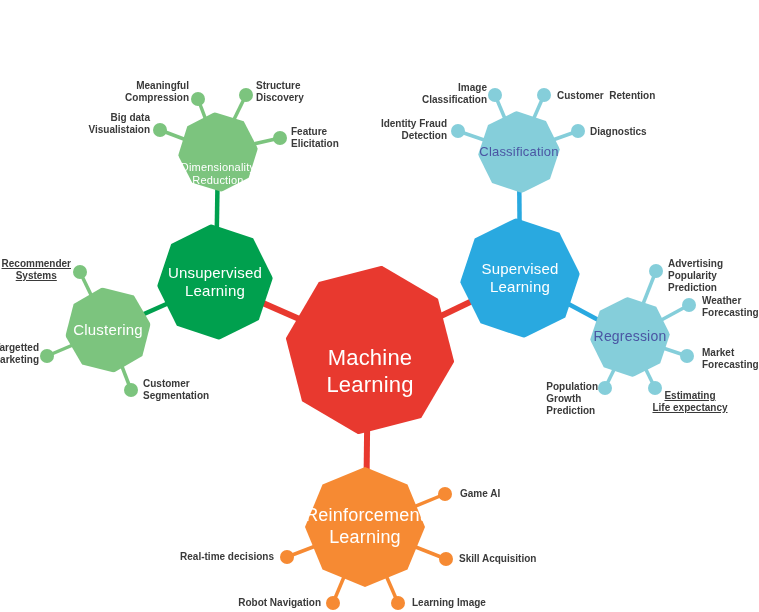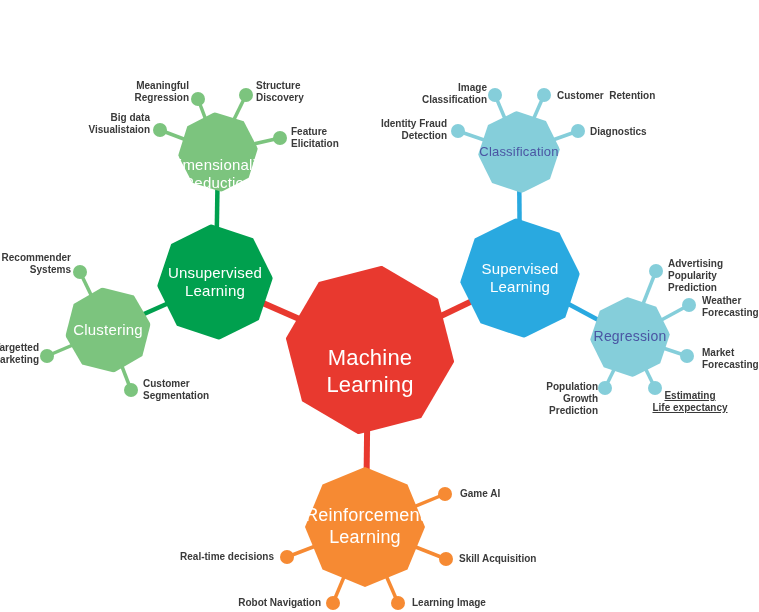--- a/index.html
+++ b/index.html
@@ -108,49 +108,49 @@
   </div>
 
   <div class="node" style="left:305px;top:467px;width:120px;height:120px;">
     <span class="oct" style="background:#F68A33;transform:rotate(0deg);"></span>
     <span class="nlabel" style="font-size:18px;">Reinforcement
 Learning</span>
   </div>
 
   <div class="node" style="left:178px;top:112px;width:80px;height:80px;">
     <span class="oct" style="background:#7CC47E;transform:rotate(-5deg);"></span>
-    <span class="nlabel" style="font-size:15px;margin-top:44px;">Dimensionality
+    <span class="nlabel" style="font-size:11px;margin-top:44px;">Dimensionality
 Reduction</span>
   </div>
 
   <div class="node" style="left:65px;top:287px;width:86px;height:86px;">
     <span class="oct" style="background:#7CC47E;transform:rotate(-8deg);"></span>
     <span class="nlabel" style="font-size:15px;">Clustering</span>
   </div>
 
   <div class="node purple-text" style="left:478px;top:111px;width:82px;height:82px;">
     <span class="oct" style="background:#85CEDA;transform:rotate(-4deg);"></span>
     <span class="nlabel" style="font-size:13px;">Classification</span>
   </div>
 
   <div class="node purple-text" style="left:590px;top:297px;width:80px;height:80px;">
     <span class="oct" style="background:#85CEDA;transform:rotate(-4deg);"></span>
     <span class="nlabel" style="font-size:14px;">Regression</span>
   </div>
 
   <div class="leaf" style="right:570px;top:80px;text-align:right;">Meaningful
-Regression</div>
+Compression</div>
   <div class="leaf" style="left:256px;top:80px;">Structure
 Discovery</div>
   <div class="leaf" style="right:609px;top:112px;text-align:right;">Big data
 Visualistaion</div>
   <div class="leaf" style="left:291px;top:126px;">Feature
 Elicitation</div>
 
-  <div class="leaf" style="right:688px;top:252px;text-align:right;">Recommender
+  <div class="leaf" style="right:688px;top:258px;text-align:center;text-decoration:underline;">Recommender
 Systems</div>
   <div class="leaf" style="right:720px;top:342px;text-align:right;">Targetted
 Marketing</div>
   <div class="leaf" style="left:143px;top:378px;">Customer
 Segmentation</div>
 
   <div class="leaf" style="right:272px;top:82px;text-align:right;margin-left:16px;">Image
 Classification</div>
   <div class="leaf" style="left:557px;top:90px;">Customer  Retention</div>
   <div class="leaf" style="right:312px;top:118px;text-align:right;">Identity Fraud
@@ -158,21 +158,21 @@
   <div class="leaf" style="left:590px;top:126px;">Diagnostics</div>
 
   <div class="leaf" style="left:668px;top:258px;">Advertising Popularity
 Prediction</div>
   <div class="leaf" style="left:702px;top:295px;">Weather
 Forecasting</div>
   <div class="leaf" style="left:702px;top:347px;">Market
 Forecasting</div>
   <div class="leaf" style="left:650px;top:390px;width:80px;text-align:center;text-decoration:underline;">Estimating
 Life expectancy</div>
-  <div class="leaf" style="right:161px;top:381px;text-align:right;">Population
+  <div class="leaf" style="right:161px;top:381px;text-align:left;">Population
 Growth
 Prediction</div>
 
   <div class="leaf" style="left:460px;top:488px;">Game AI</div>
   <div class="leaf" style="left:459px;top:553px;">Skill Acquisition</div>
   <div class="leaf" style="left:412px;top:597px;">Learning Image</div>
   <div class="leaf" style="right:438px;top:597px;text-align:right;">Robot Navigation</div>
   <div class="leaf" style="right:485px;top:551px;text-align:right;">Real-time decisions</div>
 
 </div>

